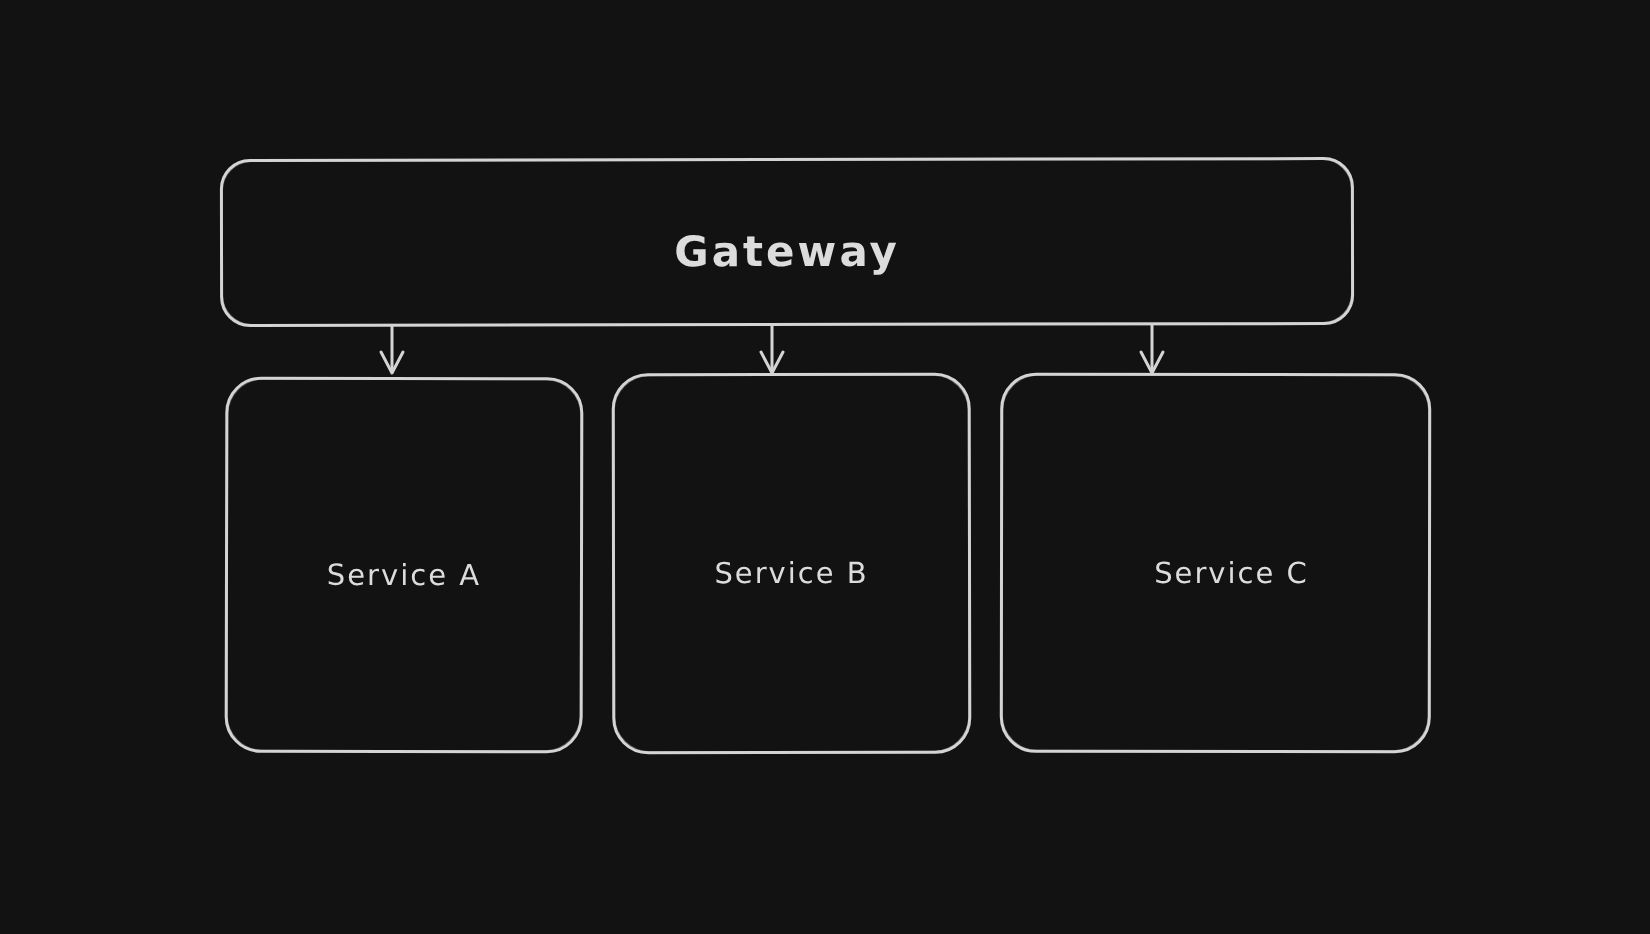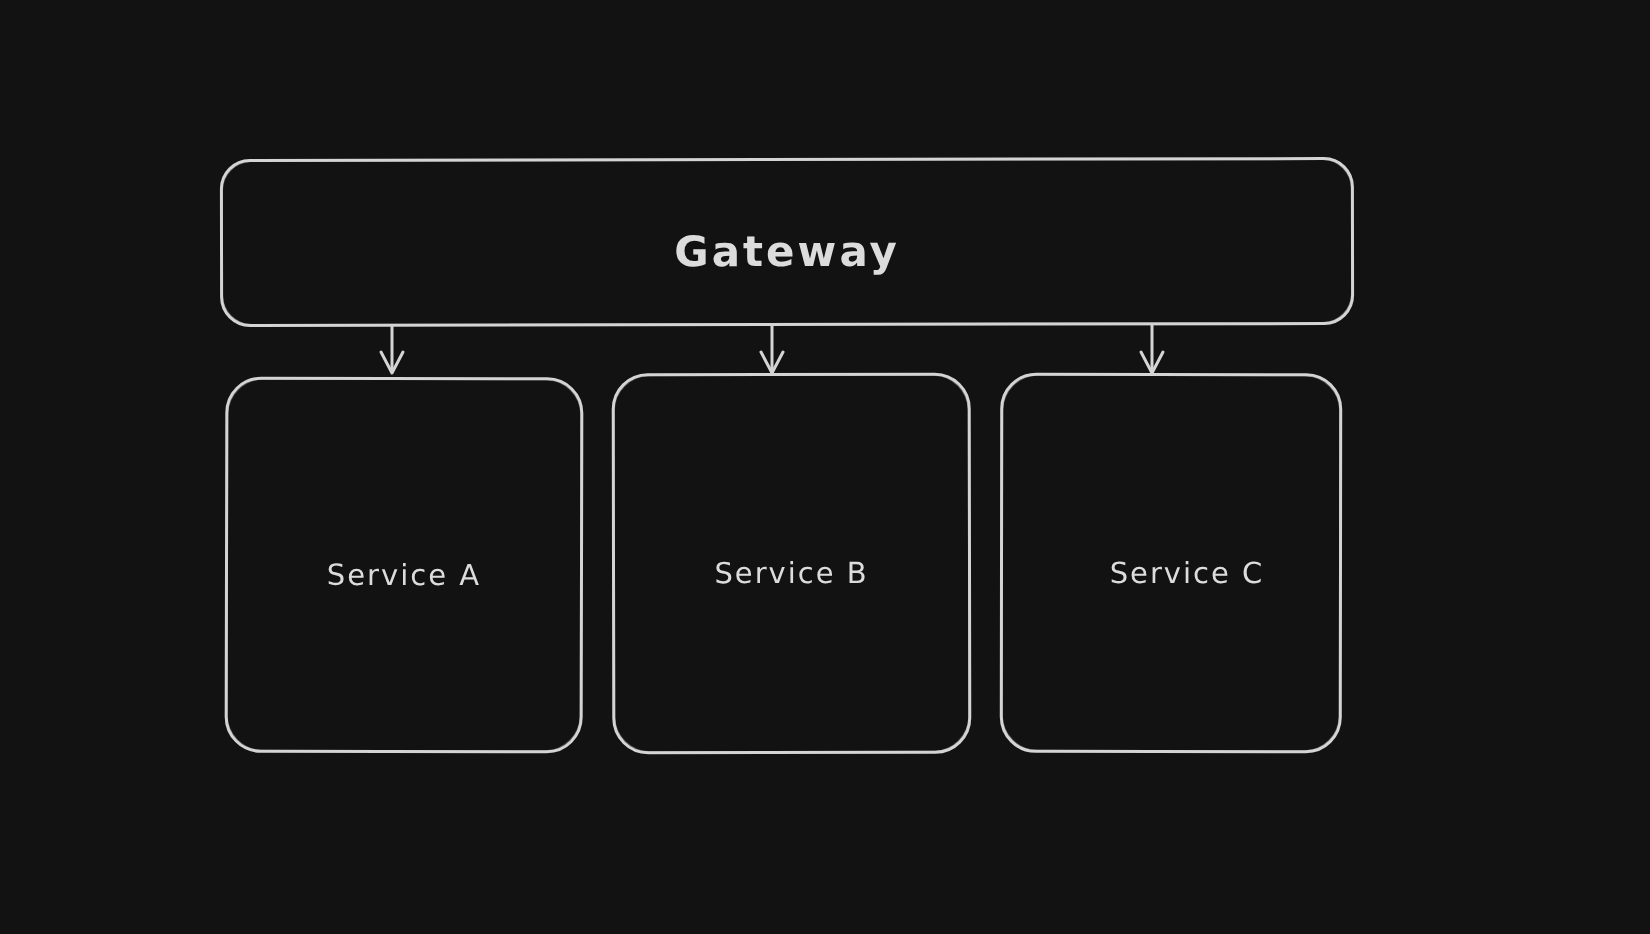--- a/index.html
+++ b/index.html
@@ -53,21 +53,21 @@
     left: 612px;
     top: 373px;
     width: 359px;
     height: 381px;
     border-radius: 36px;
     transform: rotate(-0.1deg);
   }
   .service-c {
     left: 1000px;
     top: 373px;
-    width: 342px;
+    width: 431px;
     height: 380px;
     border-radius: 36px;
     transform: rotate(0.08deg);
     padding-left: 32px;
   }
   .node-label {
     color: #dcdcdc;
     letter-spacing: 2px;
     white-space: nowrap;
     user-select: none;

